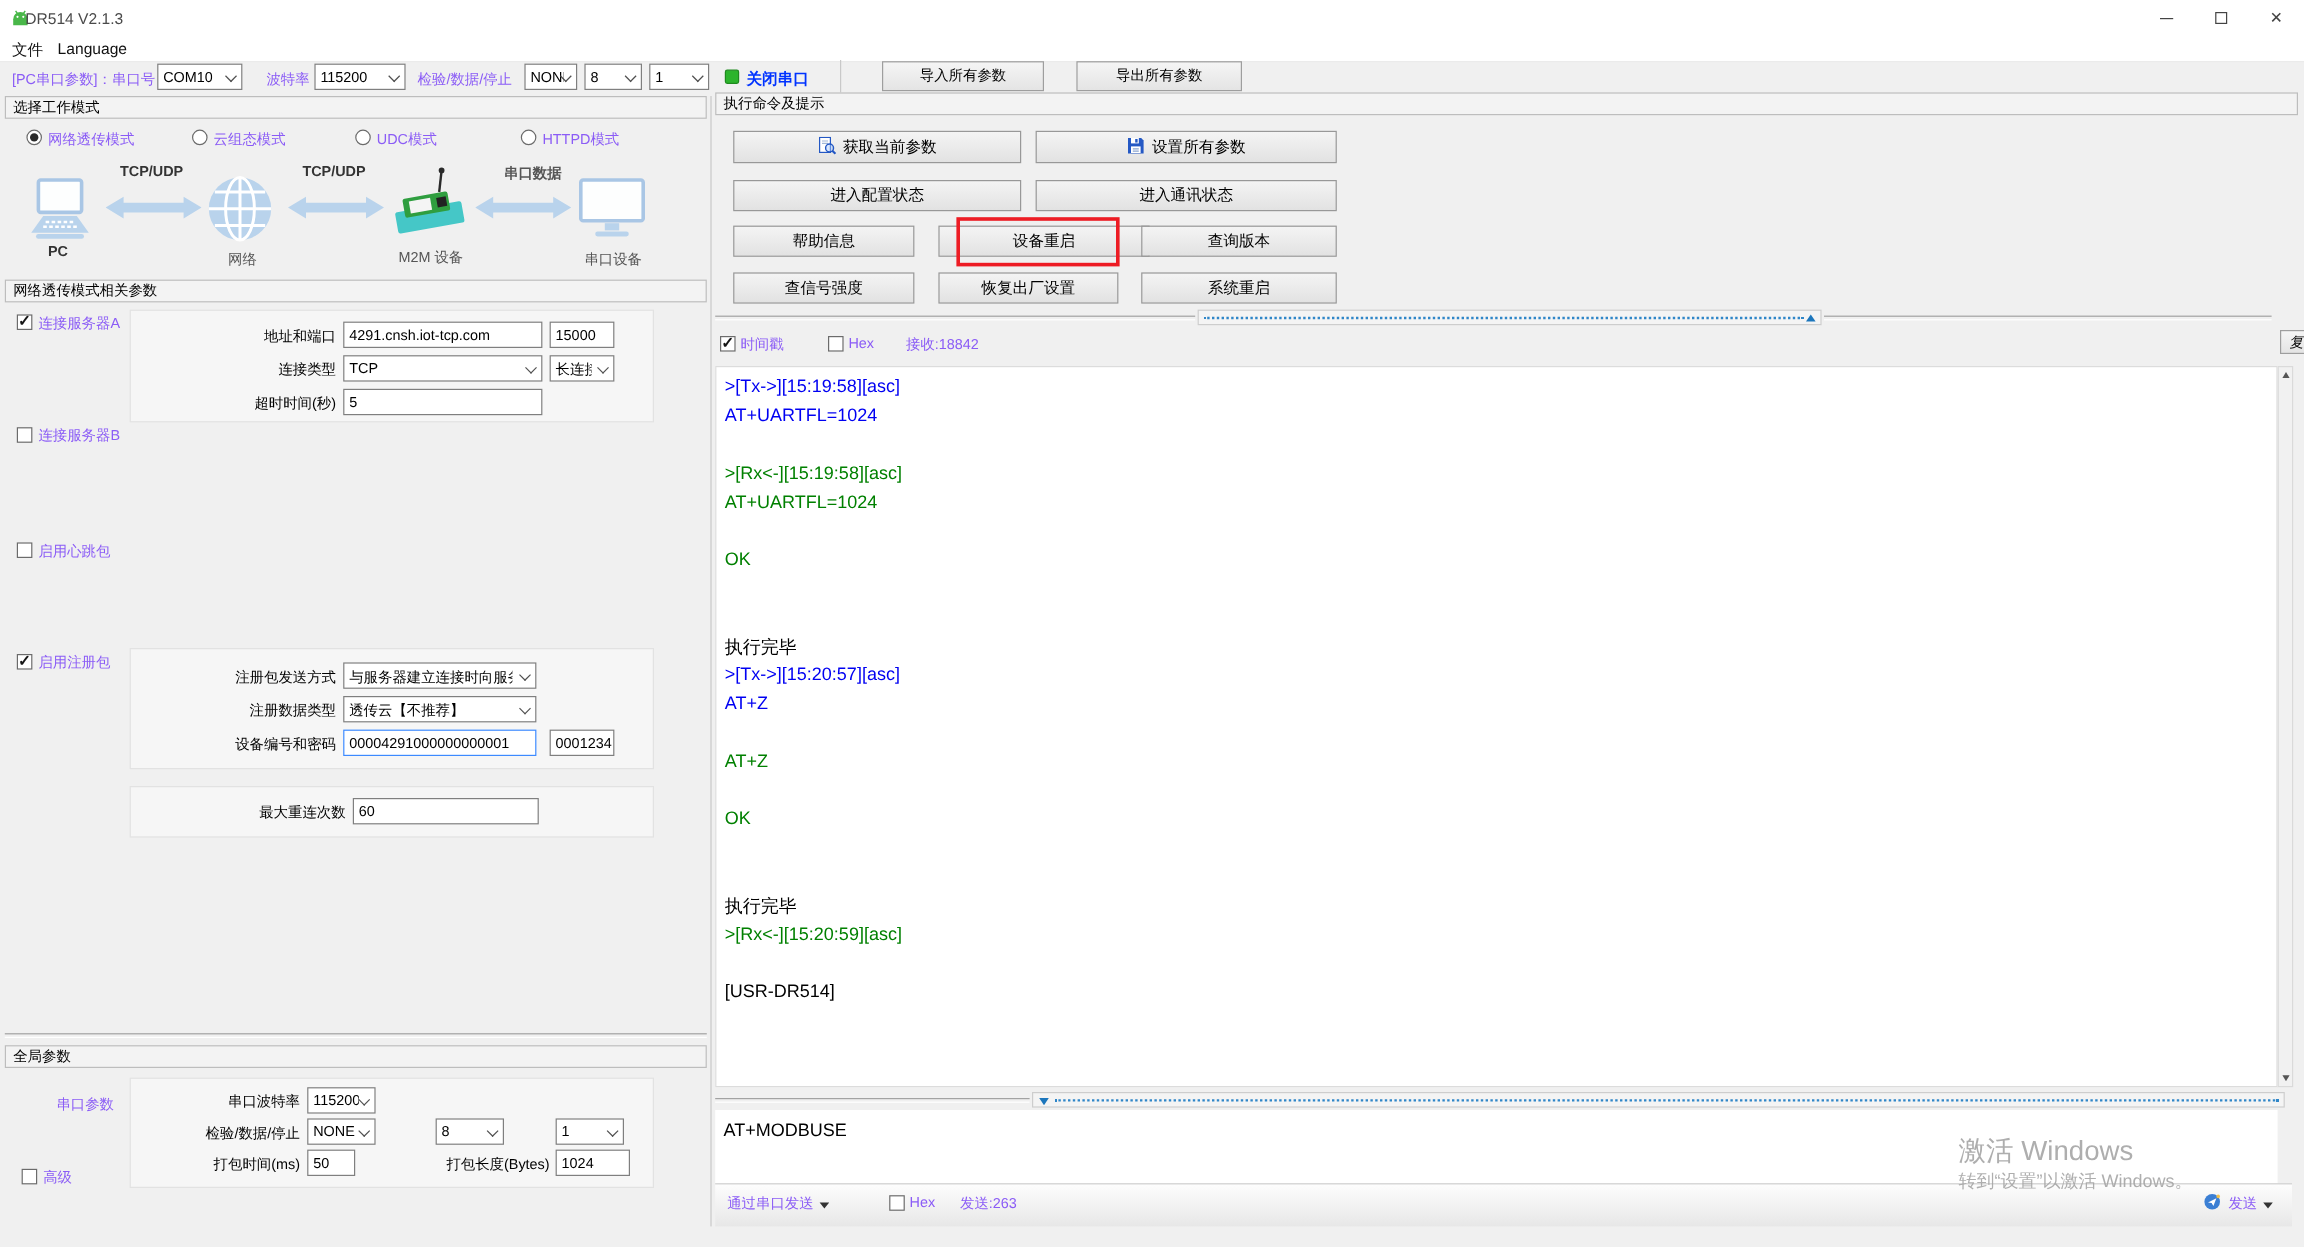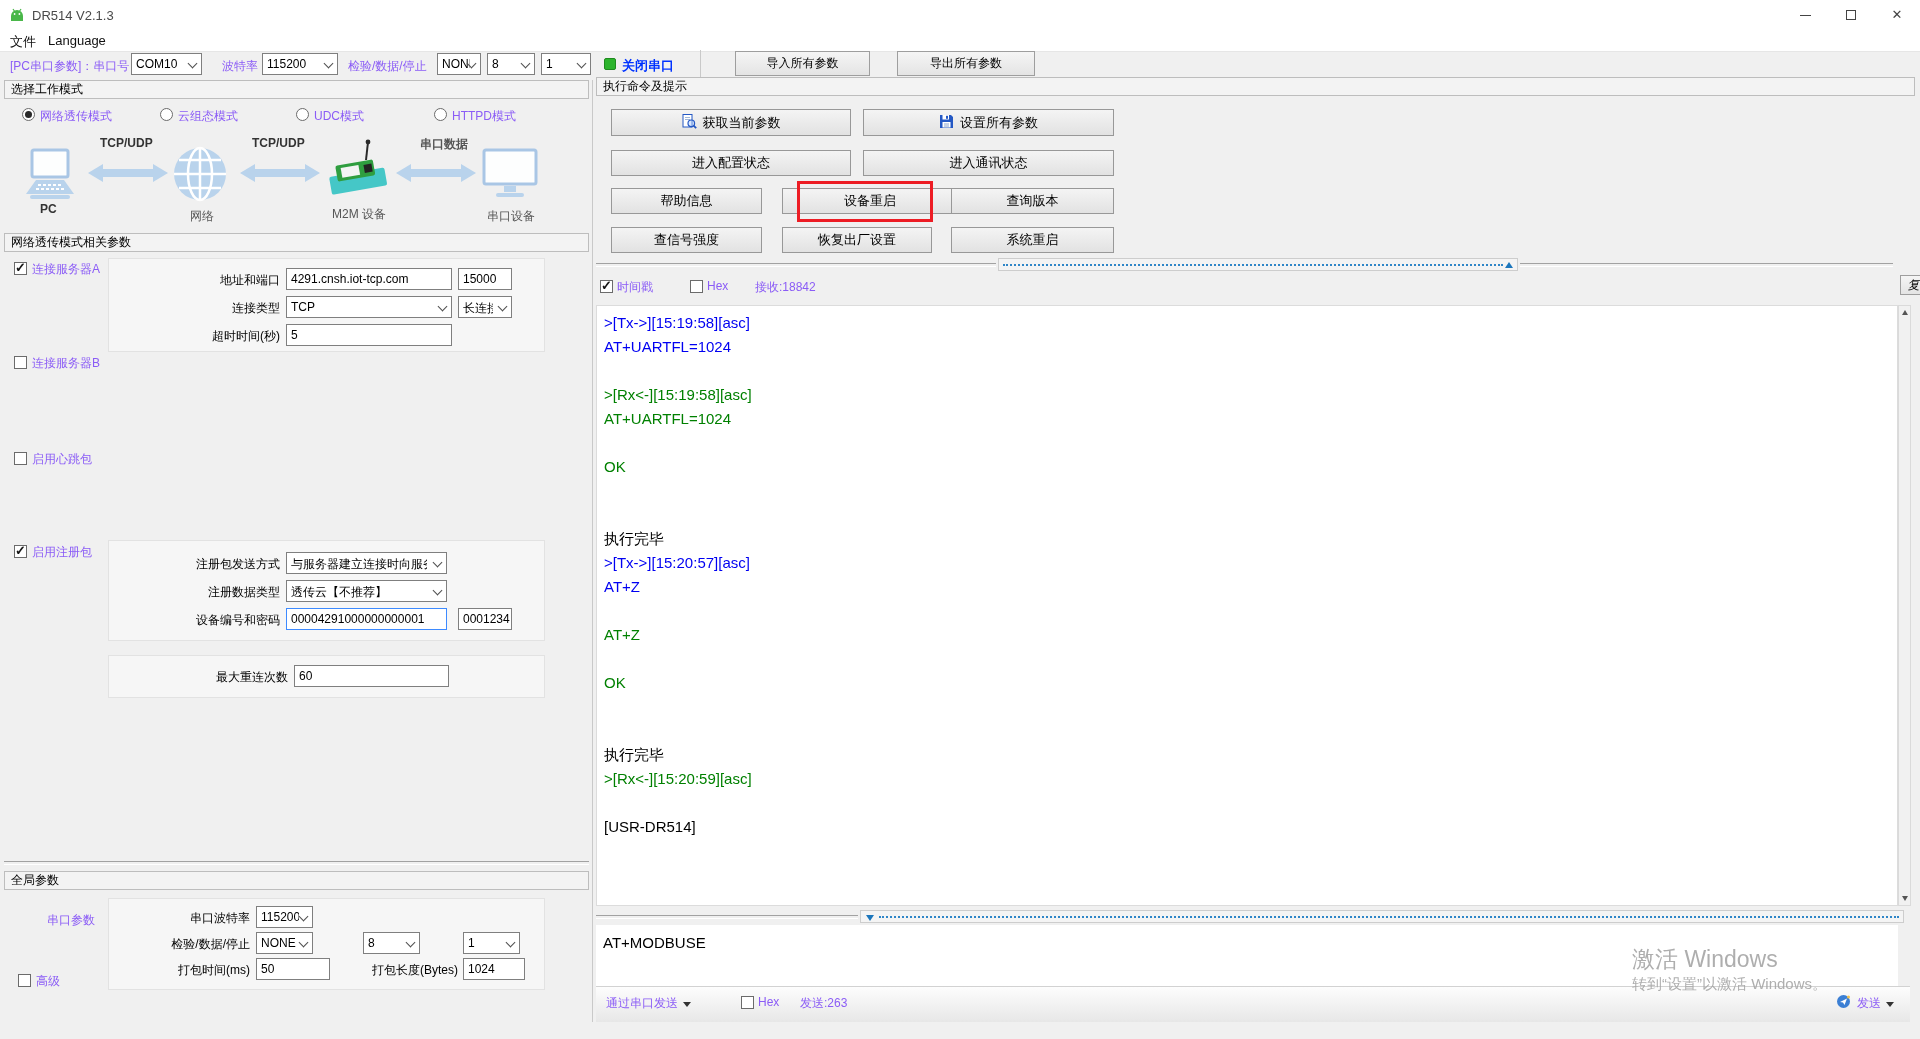--- a/index.html
+++ b/index.html
@@ -1,20 +1,20 @@
 <!DOCTYPE html>
 <html><head>
 <meta charset="utf-8">
 <style>
   html,body{margin:0;padding:0;}
   body{width:1920px;height:1039px;background:#f0f0f0;font-family:"Liberation Sans",sans-serif;position:relative;overflow:hidden;color:#000;}
   .abs{position:absolute;}
   
   .titlebar{left:0;top:0;width:1920px;height:30px;background:#ffffff;}
-  .title-text{left:32px;top:8px;font-size:13px;color:#4a4a4a;}
+  .title-text{left:21px;top:8px;font-size:13px;color:#4a4a4a;}
   .wbtnbox{top:0;width:46px;height:30px;display:flex;align-items:center;justify-content:center;}
   .glyph-min{width:11px;height:1px;background:#444;}
   .glyph-max{width:10px;height:10px;border:1px solid #444;box-sizing:border-box;}
   .glyph-close{font-size:13px;color:#444;line-height:10px;}
   
   .menubar{left:0;top:30px;width:1920px;height:22px;background:#ffffff;border-bottom:1px solid #e6e6e6;box-sizing:border-box;}
   .menu-item{top:33px;font-size:13px;color:#111;}
   
   .lab{position:absolute;font-size:12px;color:#8b5cf6;white-space:nowrap;}
   .rlab{position:absolute;font-size:12px;color:#000;white-space:nowrap;text-align:right;}
@@ -246,21 +246,21 @@
   </div>
 <div class="sel" style="left:363px;top:932px;width:57px;">
     <span class="t">8</span>
     <span class="ar"></span>
   </div>
 <div class="sel" style="left:463px;top:932px;width:57px;">
     <span class="t">1</span>
     <span class="ar"></span>
   </div>
 <span class="rlab" style="left:150px;top:962px;width:100px;">打包时间(ms)</span>
-<div class="inp" style="left:256px;top:958px;width:74px;">50</div>
+<div class="inp" style="left:256px;top:958px;width:40px;">50</div>
 <span class="rlab" style="left:340px;top:962px;width:118px;">打包长度(Bytes)</span>
 <div class="inp" style="left:463px;top:958px;width:62px;">1024</div>
 <span class="chk" style="left:18px;top:974px;"></span>
 <span class="lab" style="left:36px;top:973px;">高级</span>
 
 <div class="vsep" style="left:592px;top:80px;height:942px;"></div>
 
 <div class="secbar" style="left:596px;top:77px;width:1319px;">执行命令及提示</div>
 <div class="cmdbtn" style="left:611px;top:109px;width:240px;height:27px;">
   <span><svg width="15" height="15" viewBox="0 0 15 15">

